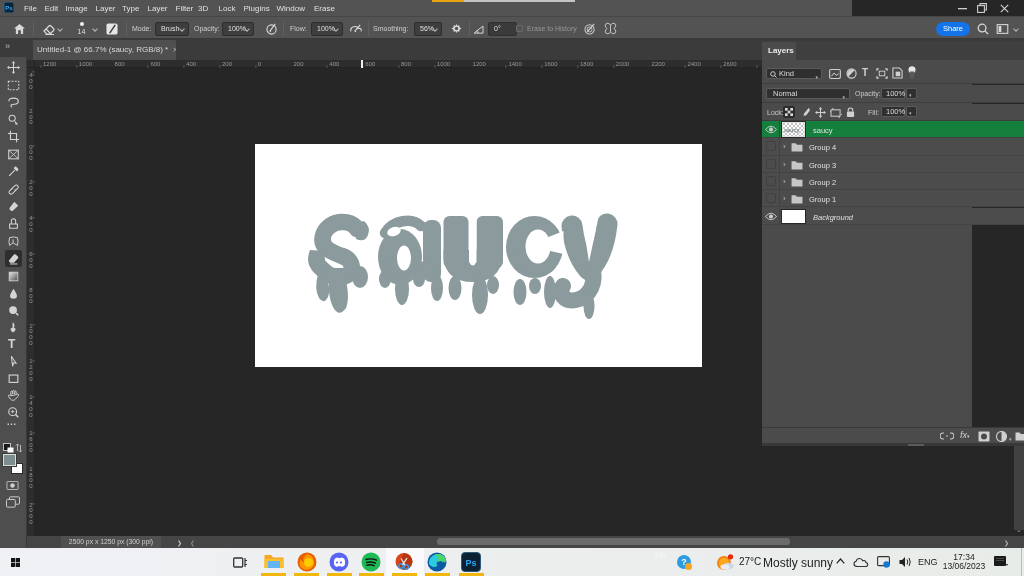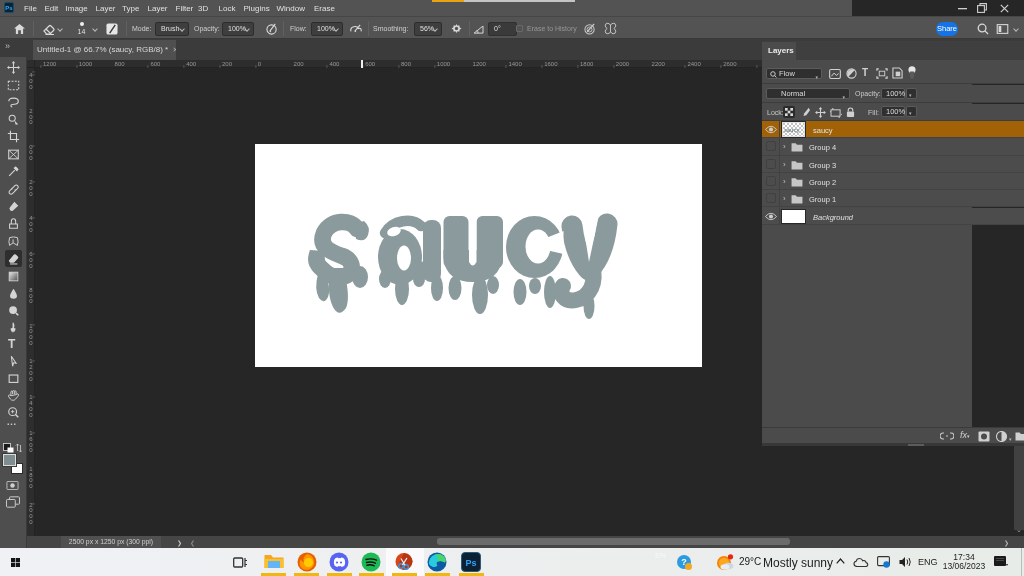--- a/index.html
+++ b/index.html
@@ -130,21 +130,21 @@
     <div class="abs" style="left:516px;top:8px;width:7px;height:7px;border:1px solid #696969;border-radius:1px"></div>
     <div class="abs" style="left:527px;top:8px;color:#979797;font-size:7px">Erase to History</div>
     <svg class="abs" style="left:584px;top:6px" width="12" height="12" viewBox="0 0 13 13">
         <circle cx="6" cy="7" r="5" fill="none" stroke="#c9c9c9" stroke-width="1.1"></circle>
         <circle cx="6" cy="7" r="2.7" fill="none" stroke="#c9c9c9" stroke-width="1"></circle>
         <path d="M3.5 9.5 L11 1" stroke="#c9c9c9" stroke-width="1.4"></path>
       </svg>
     <svg class="abs" style="left:604px;top:5px" width="13" height="13" viewBox="0 0 14 14">
         <path d="M7 3 Q4 0 2 2 Q0 4 3 7 Q0 10 2 12 Q4 14 7 11 Q10 14 12 12 Q14 10 11 7 Q14 4 12 2 Q10 0 7 3 Z M7 3 L7 11" fill="none" stroke="#c9c9c9" stroke-width="1"></path>
       </svg>
-    <div class="abs" style="left:936px;top:5px;width:22px;height:14px;background:#1473e6;border-radius:7px;color:#fff;font-size:7.5px;text-align:center;line-height:14px">Share</div>
+    <div class="abs" style="left:936px;top:5px;width:34px;height:14px;background:#1473e6;border-radius:7px;color:#fff;font-size:7.5px;text-align:center;line-height:14px">Share</div>
     <svg class="abs" style="left:977px;top:6px" width="12" height="12" viewBox="0 0 13 13">
         <circle cx="5.5" cy="5.5" r="4.2" fill="none" stroke="#d9d9d9" stroke-width="1.4"></circle>
         <path d="M8.5 8.5 L12 12" stroke="#d9d9d9" stroke-width="1.4"></path>
       </svg>
     <svg class="abs" style="left:996px;top:7px" width="13" height="10" viewBox="0 0 13 11">
         <rect x="0.7" y="0.7" width="11.6" height="9.6" fill="none" stroke="#d9d9d9" stroke-width="1.2"></rect>
         <rect x="2.2" y="2.2" width="3" height="6.6" fill="#d9d9d9"></rect>
       </svg>
     <div class="chev" style="left:1014px;top:10px"></div>
   </div>
@@ -399,21 +399,21 @@
     <div id="paneltabs">
         <div id="layerstab">Layers</div>
       </div>
 
     <div class="prow" style="top:0;height:24px;border-bottom:1px solid #3d3d3d;background:#4b4b4b">
       <div class="combo" style="left:4px;top:8px;width:56px;height:11px;line-height:10px">
         <svg style="position:absolute;left:3px;top:2px" width="7" height="7" viewBox="0 0 13 13">
             <circle cx="5.5" cy="5.5" r="4.2" fill="none" stroke="#ccc" stroke-width="1.8"></circle>
             <path d="M8.5 8.5 L12 12" stroke="#ccc" stroke-width="1.8"></path>
           </svg>
-        <span style="margin-left:12px">Flow</span>
+        <span style="margin-left:12px">Kind</span>
         <span style="position:absolute;right:3px;top:3px;font-size:5px;color:#b5b5b5">▾</span>
       </div>
       <svg class="abs" style="left:67px;top:9px" width="12" height="10" viewBox="0 0 13 11">
           <rect x="0.6" y="0.6" width="11.8" height="9.8" rx="1.5" fill="none" stroke="#d0d0d0" stroke-width="1.2"></rect>
           <path d="M2.5 8 L5.5 4.5 L8 7 L10.5 5" fill="none" stroke="#d0d0d0" stroke-width="1.1"></path>
         </svg>
       <svg class="abs" style="left:84px;top:8px" width="11" height="11" viewBox="0 0 12 12">
           <circle cx="6" cy="6" r="5" fill="none" stroke="#d0d0d0" stroke-width="1.2"></circle>
           <path d="M2.5 9.5 L9.5 2.5 A 5 5 0 0 0 2.5 9.5 Z" fill="#d0d0d0"></path>
         </svg>
@@ -426,21 +426,21 @@
           <path d="M1 1 L8 1 L11 4 L11 12 L1 12 Z" fill="none" stroke="#d0d0d0" stroke-width="1.2"></path>
           <rect x="4" y="5" width="5" height="5" fill="#d0d0d0"></rect>
         </svg>
       <svg class="abs" style="left:146px;top:6px" width="8" height="14" viewBox="0 0 8 15">
           <circle cx="4" cy="4" r="3.8" fill="#e6e6e6"></circle>
           <path d="M1.8 6 Q1 11 2.5 13 Q4 15 5.5 13 Q7 11 6.2 6 Z" fill="#5a5a5a"></path>
         </svg>
     </div>
 
     <div class="prow" style="top:25px;height:18px;border-bottom:1px solid #3d3d3d;background:#4b4b4b">
-      <div class="combo" style="left:4px;top:3px;width:84px;height:11px;line-height:10px;padding-left:14px">Normal<span style="position:absolute;right:4px;top:3px;font-size:5px;color:#b5b5b5">▾</span></div>
+      <div class="combo" style="left:4px;top:3px;width:84px;height:11px;line-height:10px;padding-left:6px">Normal<span style="position:absolute;right:4px;top:3px;font-size:5px;color:#b5b5b5">▾</span></div>
       <div class="plbl" style="left:93px;top:5px">Opacity:</div>
       <div class="combo" style="left:119px;top:3px;width:24px;height:11px;line-height:10px;padding-left:4px">100%</div>
       <div class="combo" style="left:144px;top:3px;width:11px;height:11px">
           <span style="position:absolute;left:2px;top:3px;font-size:5px;color:#b5b5b5">▾</span>
         </div>
     </div>
 
     <div class="prow" style="top:44px;height:17px;border-bottom:1px solid #3d3d3d;background:#4b4b4b">
       <div class="plbl" style="left:5px;top:5px">Lock:</div>
       <div class="abs" style="left:21px;top:2px;width:12px;height:12px;background:#2b2b2b;border-radius:2px">
@@ -467,21 +467,21 @@
           <path d="M2.5 5 V3.5 A2.5 2.5 0 0 1 7.5 3.5 V5" fill="none" stroke="#d0d0d0" stroke-width="1.3"></path>
         </svg>
       <div class="plbl" style="left:106px;top:5px">Fill:</div>
       <div class="combo" style="left:119px;top:2px;width:24px;height:11px;line-height:10px;padding-left:4px">100%</div>
       <div class="combo" style="left:144px;top:2px;width:11px;height:11px">
           <span style="position:absolute;left:2px;top:3px;font-size:5px;color:#b5b5b5">▾</span>
         </div>
     </div>
 
     <div id="lrows">
-        <div class="lrow" style="top:61px;background:#a16207">
+        <div class="lrow" style="top:61px;background:#15803d">
           <svg width="12" height="9" viewBox="0 0 13 9" style="position:absolute;left:3px;top:4px">
             <path d="M0.5 4.5 Q6.5 -2.5 12.5 4.5 Q6.5 11.5 0.5 4.5 Z" fill="none" stroke="#cdcdcd" stroke-width="1"></path>
             <circle cx="6.5" cy="4.5" r="2.2" fill="#cdcdcd"></circle>
           </svg>
           <div class="eyecol"></div>
           <div style="position:absolute;left:20px;top:1px;width:23px;height:15px;border:1px solid #e0e0e0;outline:1px solid #282828;background:repeating-conic-gradient(#ffffff 0% 25%, #c4c4c4 0% 50%) 0 0/4px 4px">
             <span style="position:absolute;left:1px;top:4px;font-size:5.5px;color:#7e8d8f;font-weight:bold">saucy</span>
           </div>
           <div class="lname" style="left:51px">saucy</div>
         </div>
@@ -628,21 +628,21 @@
     <div class="abs" style="left:655px;top:3px;color:#ffffff99;font-size:8px">EN</div>
     <div class="abs" style="left:677px;top:7px;width:14px;height:14px;border-radius:50%;background:#2c9be0;color:#fff;font-size:9px;text-align:center;line-height:14px;font-weight:bold">?</div>
     <div class="abs" style="left:685px;top:15px;width:7px;height:7px;border-radius:50%;background:#f5a623"></div>
     <svg class="abs" style="left:716px;top:6px" width="20" height="17" viewBox="0 0 20 17">
         <circle cx="8" cy="9" r="7" fill="#f5820b"></circle>
         <circle cx="8" cy="9" r="5.2" fill="#fba81e"></circle>
         <circle cx="14.5" cy="2.8" r="2.6" fill="#e8260b"></circle>
         <ellipse cx="12.5" cy="12" rx="5" ry="3.2" fill="#cdd6e4"></ellipse>
         <ellipse cx="9" cy="13" rx="4.5" ry="2.8" fill="#e8eef7"></ellipse>
       </svg>
-    <span class="abs" style="left:739px;top:8px;color:#1b1b1b;font-size:10px">29°C</span>
+    <span class="abs" style="left:739px;top:8px;color:#1b1b1b;font-size:10px">27°C</span>
     <span class="abs" style="left:763px;top:8px;color:#1b1b1b;font-size:12px">Mostly sunny</span>
     <svg class="abs" style="left:836px;top:10px" width="9" height="6" viewBox="0 0 9 6">
         <path d="M0.7 5.3 L4.5 1 L8.3 5.3" fill="none" stroke="#222" stroke-width="1.2"></path>
       </svg>
     <svg class="abs" style="left:853px;top:9px" width="16" height="10" viewBox="0 0 16 10">
         <path d="M4 9.5 Q1 9.5 1 6.8 Q1 4.5 3.2 4.2 Q3.8 1.5 6.5 1.5 Q9 1.5 9.8 3.8 Q10.5 3.3 11.5 3.6 Q13 4 13 5.6 Q14.8 5.8 14.8 7.6 Q14.8 9.5 12.8 9.5 Z" fill="none" stroke="#333" stroke-width="1.1"></path>
       </svg>
     <svg class="abs" style="left:877px;top:7.5px" width="13" height="12" viewBox="0 0 13 12">
         <rect x="0.6" y="0.6" width="11.8" height="9" rx="1" fill="none" stroke="#333" stroke-width="1.1"></rect>
         <circle cx="9.5" cy="8.5" r="3.2" fill="#1677d2"></circle>

